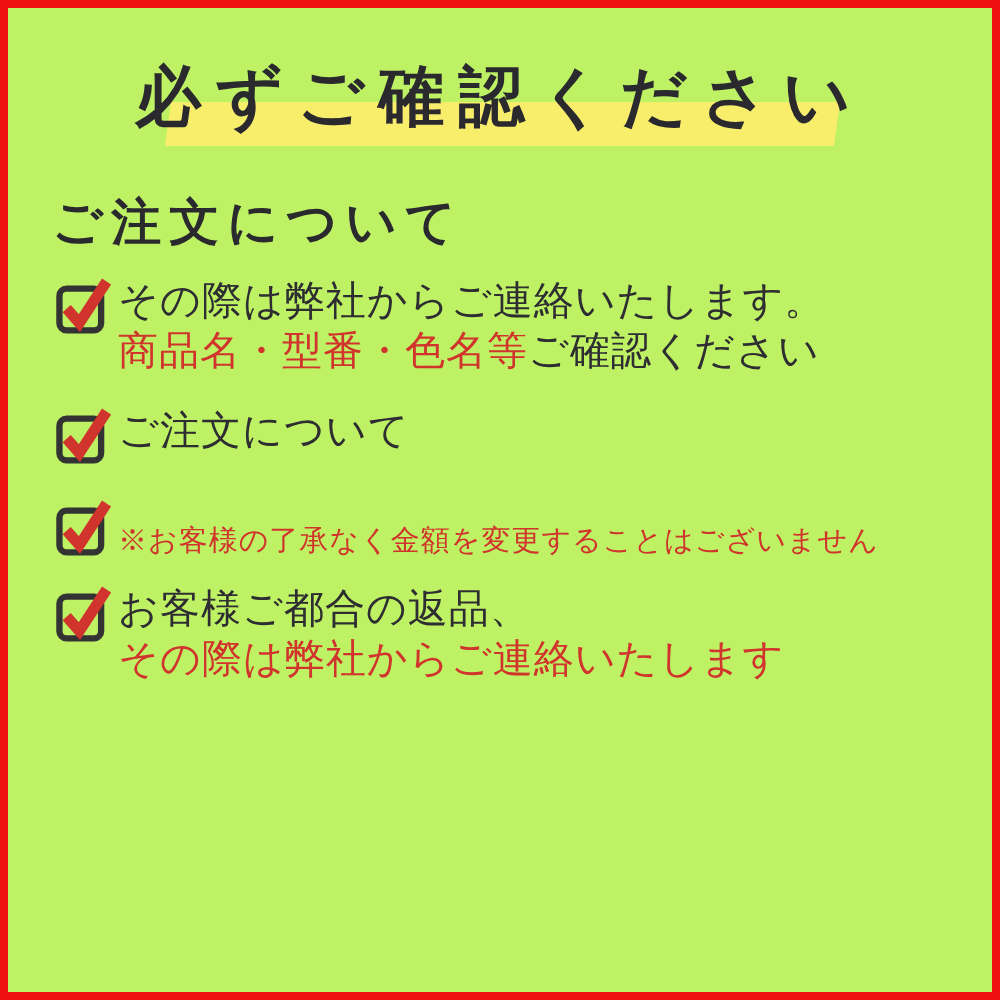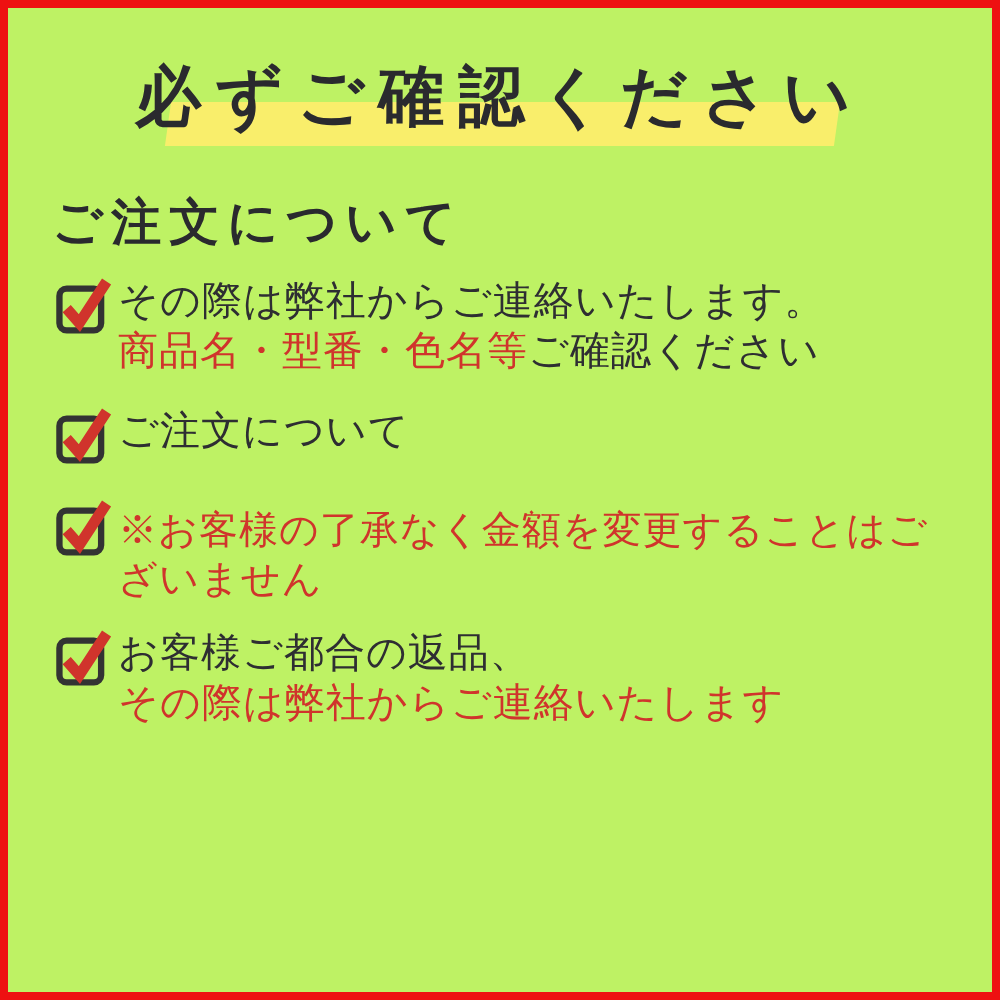--- a/index.html
+++ b/index.html
@@ -57,23 +57,23 @@
     margin-top:-4px;
   }
   .item-lines{
     font-size:40px;
     line-height:1.25;
     letter-spacing:1px;
   }
   .seg-black{color:#2e2e32;}
   .seg-red{color:#d0342c;font-weight:normal;}
   .note{
-    font-size:39px;
+    font-size:29px;
     color:#d0342c;
-    margin-top:8px;
+    margin-top:24px;
     letter-spacing:1px;
   }
   .mt-lg{margin-top:30px;}
 </style>
 </head>
 <body>
 
 <div class="frame">
   <div class="content">
 

